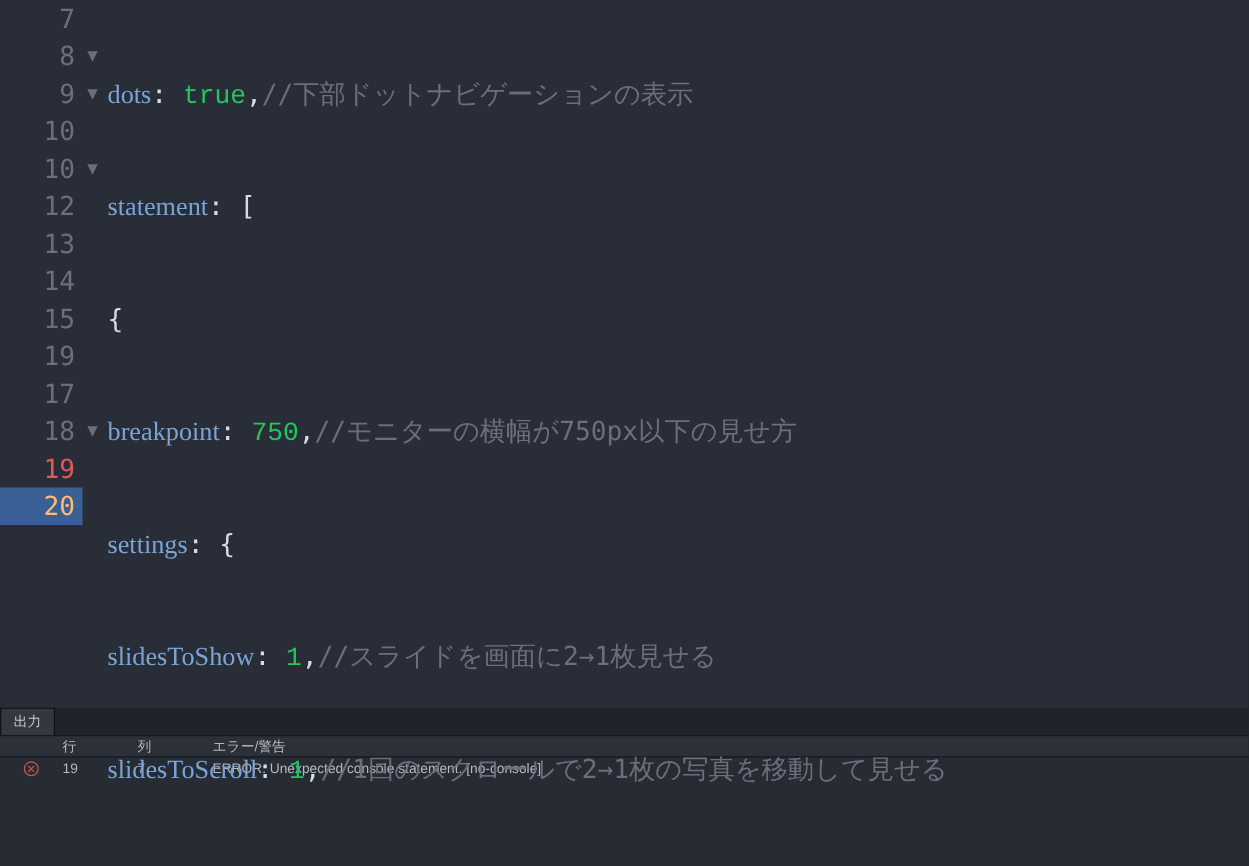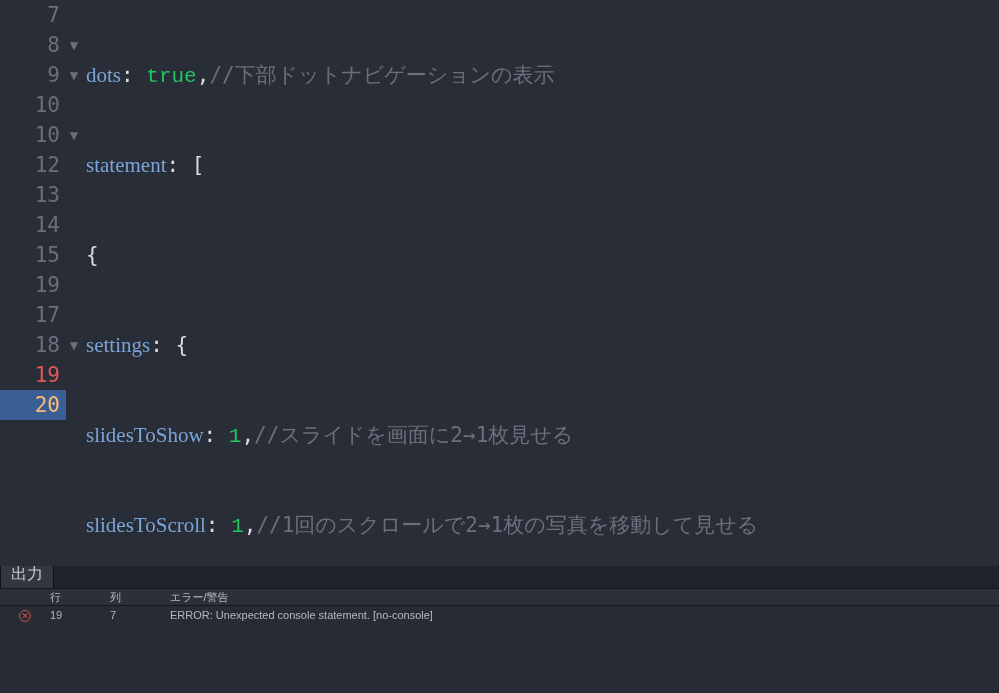--- a/index.html
+++ b/index.html
@@ -11,21 +11,21 @@
   .gutter .ln.err { color:#e05a5a; }
   .fold { position:absolute; left:66px; top:0; width:16px; }
   .fold .arrow { height:30px; color:#6a6f7b; font-size:14px; text-align:center; line-height:30px; }
   .code { padding-left:20px; white-space:pre; color:#d8dbe2; }
   .code .row { height:30px; }
   .blue { color:#7aa4d6;font-family:Liberation Serif, serif; }
   .green { color:#22c55e;font-family:Liberation Mono, monospace; }
   .comment { color:#6a6f7b;margin-top:20px; }
   .output-wrap { height:127px; background:#272b34; display:flex; flex-direction:column; }
   .tabrow { height:22px; background:#1f232b; display:flex; align-items:flex-end; }
-  .tab { background:#33373f; color:#c7cad1; font-size:16px; padding:3px 10px; border:1px solid #111; border-bottom:none; font-family:"Meiryo","MS Gothic",sans-serif; }
+  .tab { background:#33373f; color:#c7cad1; font-size:11px; padding:3px 10px; border:1px solid #111; border-bottom:none; font-family:"Meiryo","MS Gothic",sans-serif; }
   .grid { font-family:"Meiryo","MS Gothic",sans-serif; font-size:11px; color:#b5b8c0; }
   .ghead { display:flex; height:18px; align-items:center; background:#2c3039; border-top:1px solid #15181e; border-bottom:1px solid #15181e; }
   .grow { display:flex; height:18px; align-items:center; }
   .c-icon{ width:50px; text-align:center; }
   .c-line{ width:60px; }
   .c-col { width:60px; }
   .c-msg { flex:1; }
   .err-icon { display:inline-block; width:12px; height:12px; border-radius:50%; border:1px solid #d15050; color:#d15050; font-size:9px; line-height:10px; text-align:center; }
 </style>
 </head>
@@ -61,20 +61,21 @@
       <div class="arrow"></div>
       <div class="arrow"></div>
       <div class="arrow">▼</div>
       <div class="arrow"></div>
       <div class="arrow"></div>
     </div>
   <div class="code">
     <div class="row"><span class="blue">dots</span><span>: </span><span class="green">true</span><span>,</span><span class="comment">//下部ドットナビゲーションの表示</span></div>
     <div class="row"><span class="blue">statement</span><span>: [</span></div>
     <div class="row"><span>{</span></div>
+    <div class="row"><span class="blue">breakpoint</span><span>: </span><span class="green">750</span><span>,</span><span class="comment">//モニターの横幅が750px以下の見せ方</span></div>
     <div class="row"><span class="blue">settings</span><span>: {</span></div>
     <div class="row"><span class="blue">slidesToShow</span><span>: </span><span class="green">1</span><span>,</span><span class="comment">//スライドを画面に2→1枚見せる</span></div>
     <div class="row"><span class="blue">slidesToScroll</span><span>: </span><span class="green">1</span><span>,</span><span class="comment">//1回のスクロールで2→1枚の写真を移動して見せる</span></div>
     <div class="row"></div>
     
     
     
     
     
     

